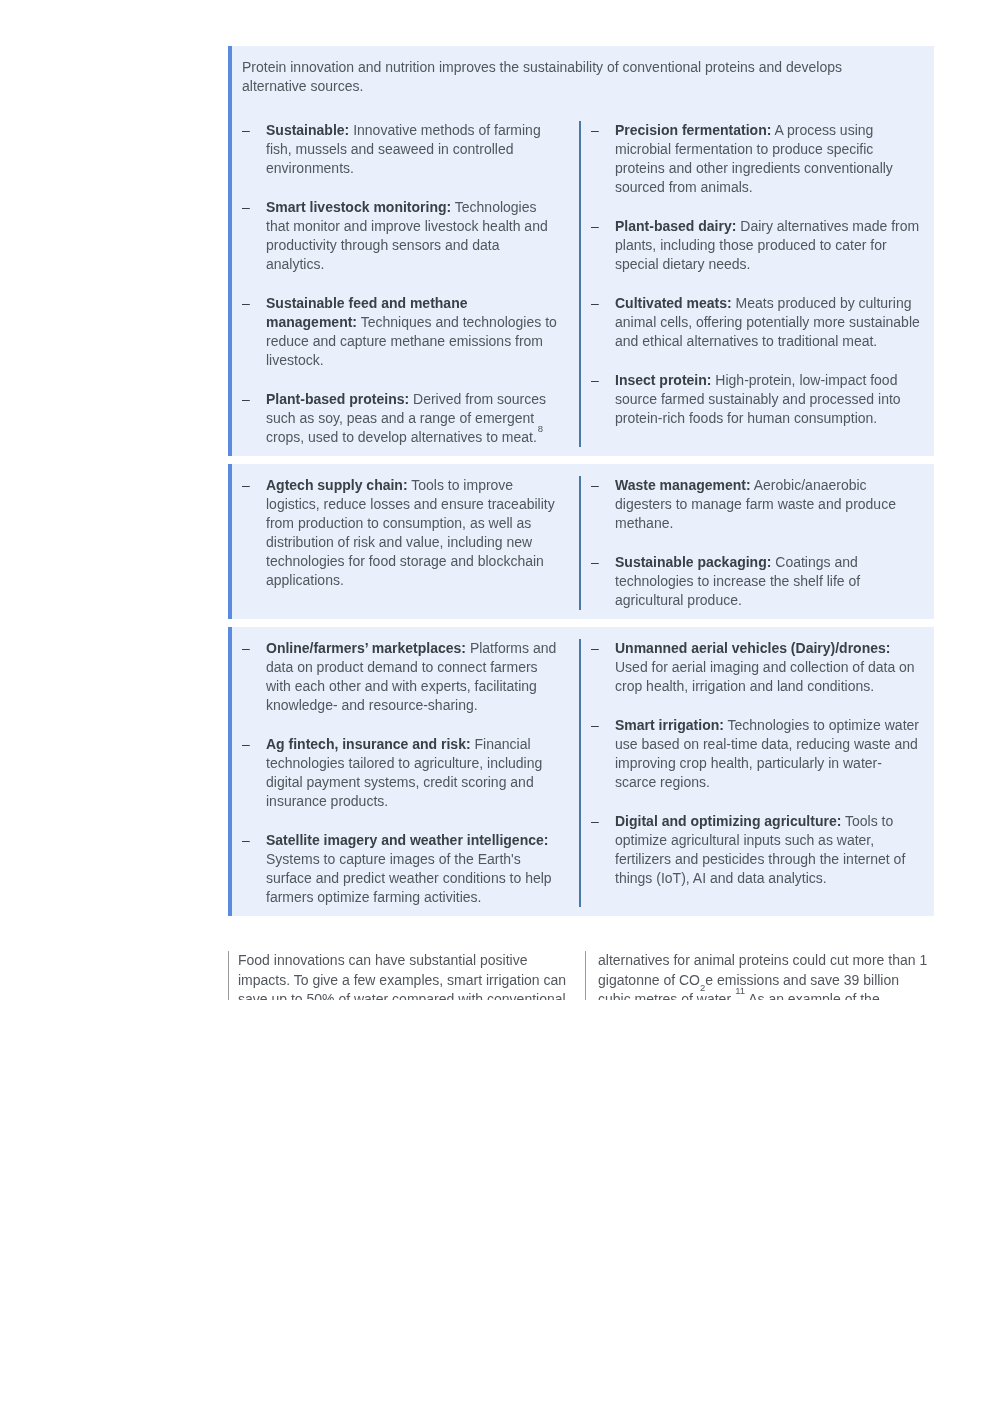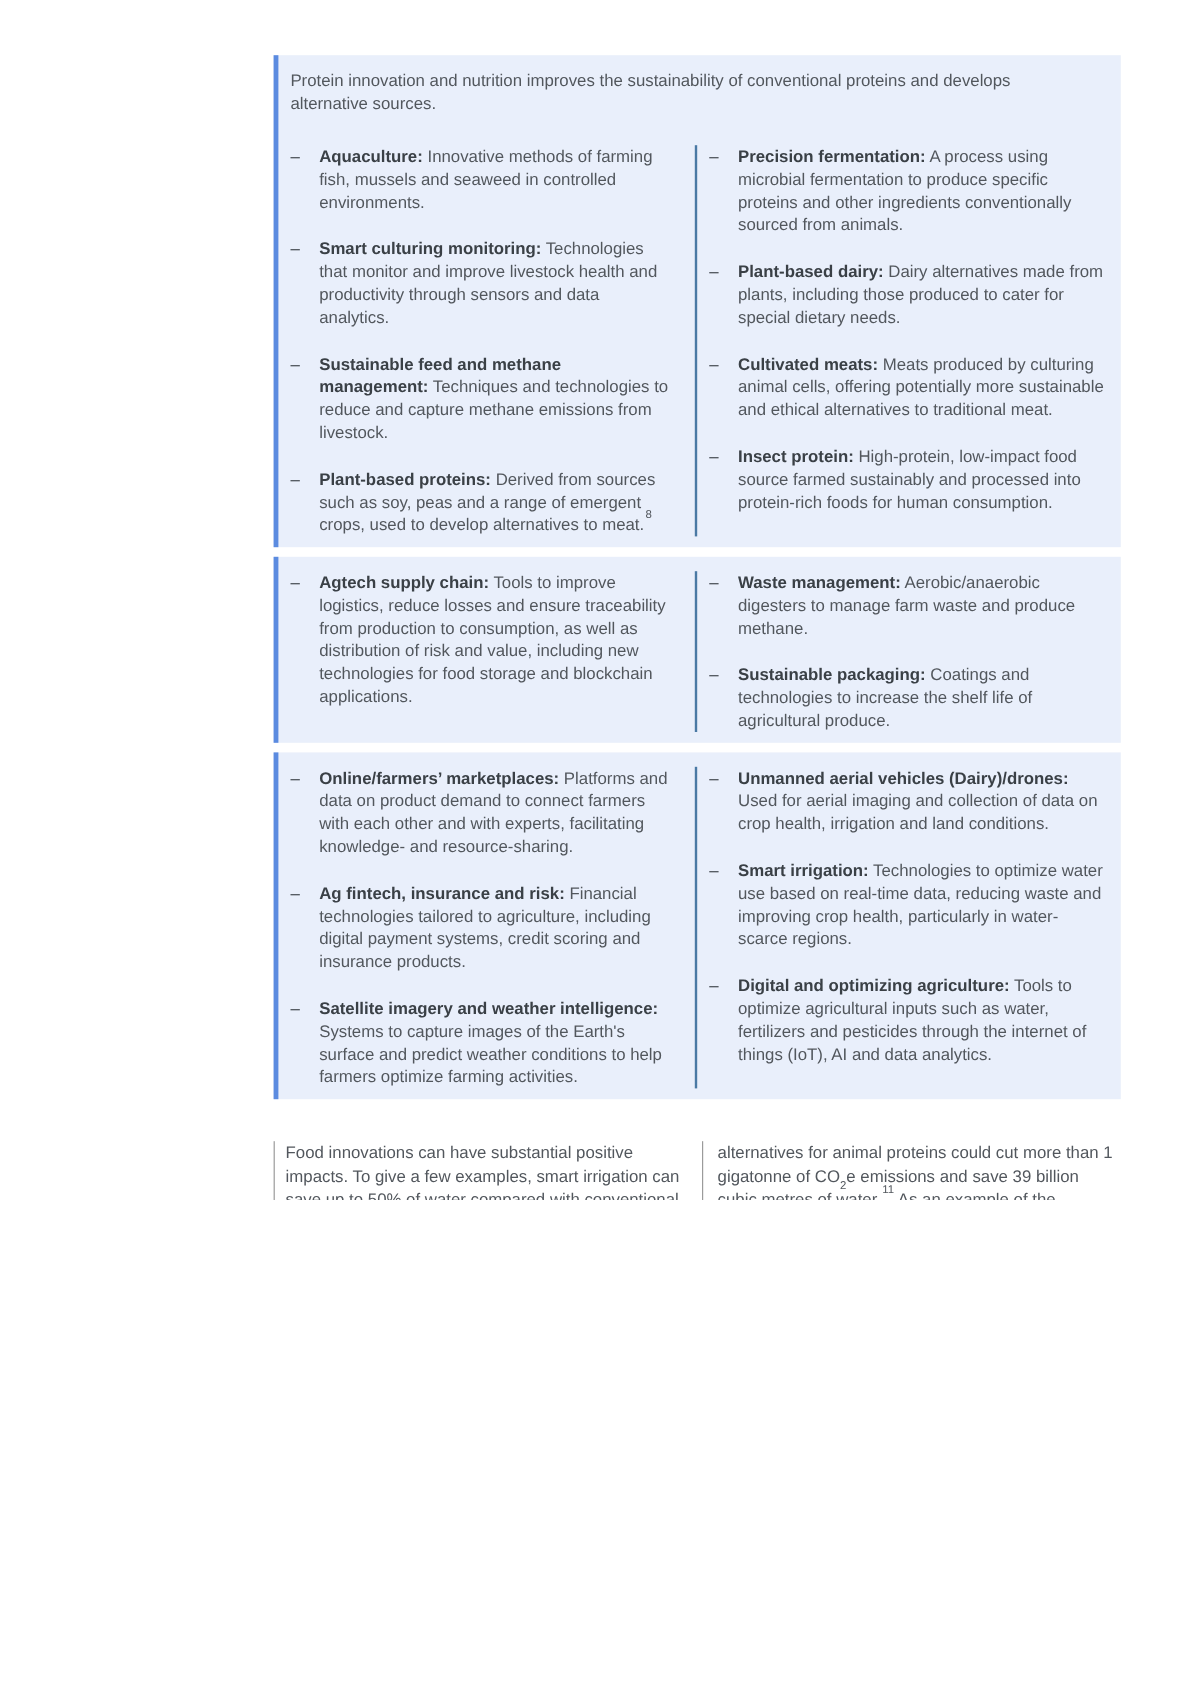--- a/index.html
+++ b/index.html
@@ -73,25 +73,25 @@
 
 <div class="page">
   <main class="content">
     <section id="boxes">
         <section class="info-box">
           <p class="box-intro">Protein innovation and nutrition improves the sustainability of conventional proteins and develops alternative sources.</p>
           <div class="box-columns">
             <div class="box-col col-left">
               <div class="bullet">
                 <span class="dash">–</span>
-                <span class="btext"><strong class="term">Aquaculture:</strong> Innovative methods of farming fish, mussels and seaweed in controlled environments.</span>
+                <span class="btext"><strong class="term">Sustainable:</strong> Innovative methods of farming fish, mussels and seaweed in controlled environments.</span>
               </div>
               <div class="bullet">
                 <span class="dash">–</span>
-                <span class="btext"><strong class="term">Smart culturing monitoring:</strong> Technologies that monitor and improve livestock health and productivity through sensors and data analytics.</span>
+                <span class="btext"><strong class="term">Smart livestock monitoring:</strong> Technologies that monitor and improve livestock health and productivity through sensors and data analytics.</span>
               </div>
               <div class="bullet">
                 <span class="dash">–</span>
                 <span class="btext"><strong class="term">Sustainable feed and methane management:</strong> Techniques and technologies to reduce and capture methane emissions from livestock.</span>
               </div>
               <div class="bullet">
                 <span class="dash">–</span>
                 <span class="btext"><strong class="term">Plant-based proteins:</strong> Derived from sources such as soy, peas and a range of emergent crops, used to develop alternatives to meat.<sup class="fnote">8</sup></span>
               </div>
             </div>

